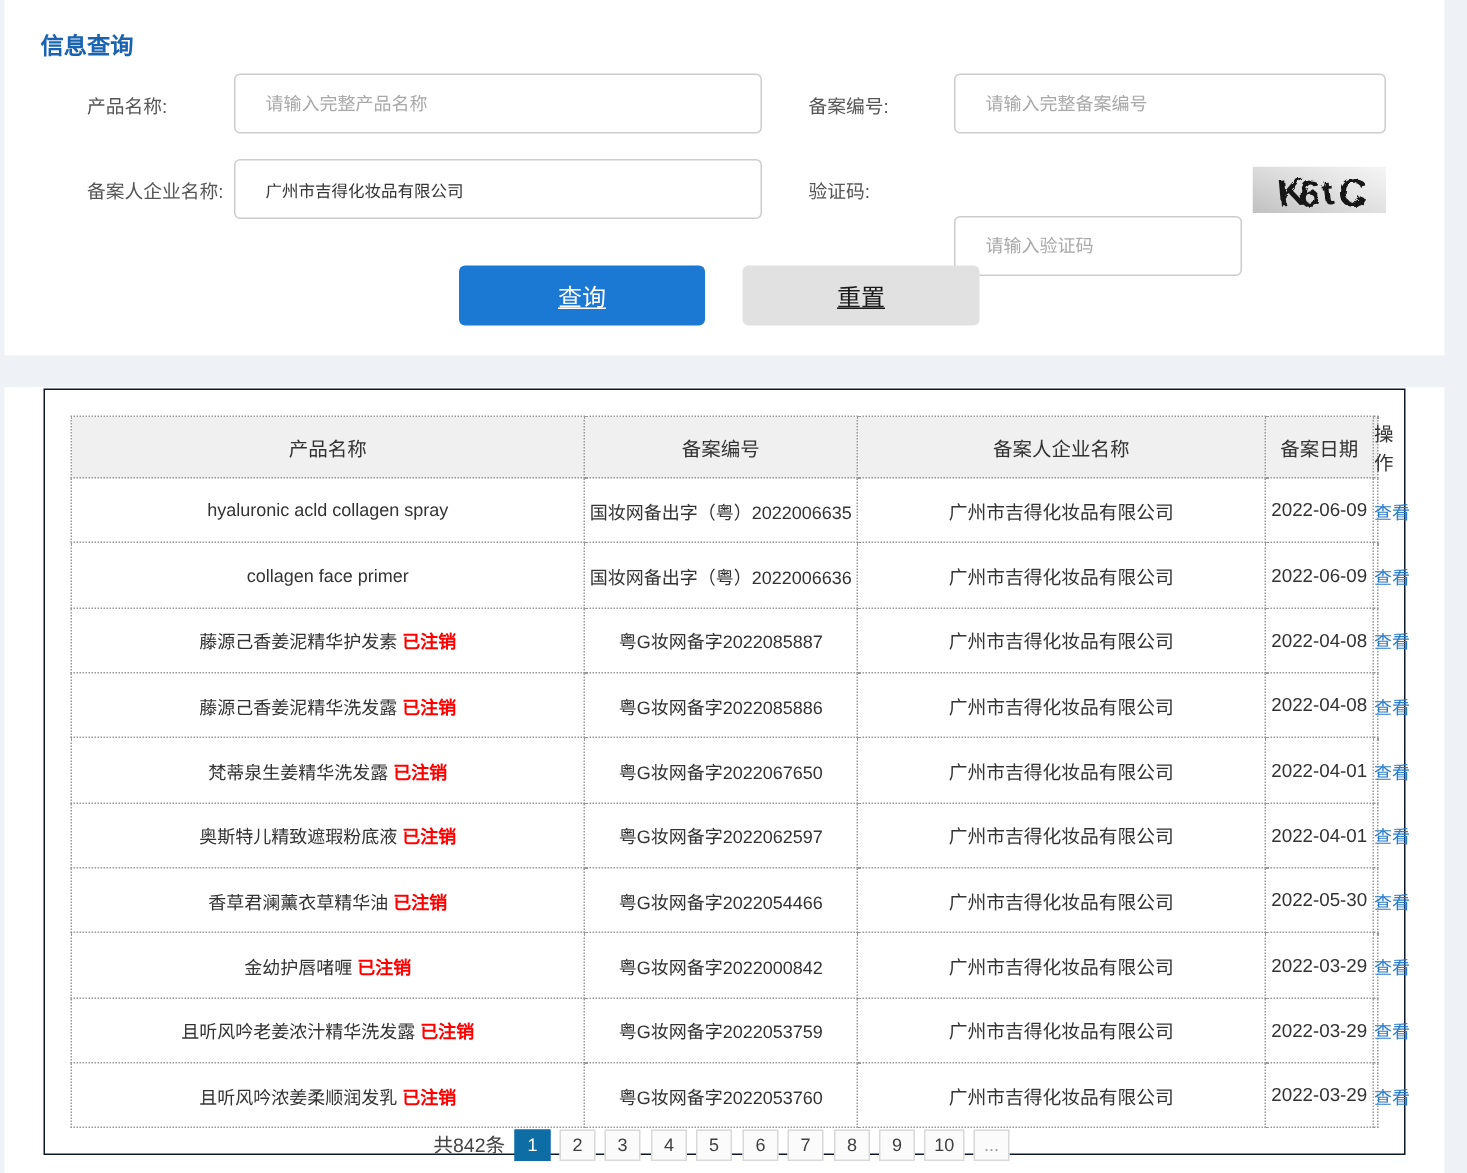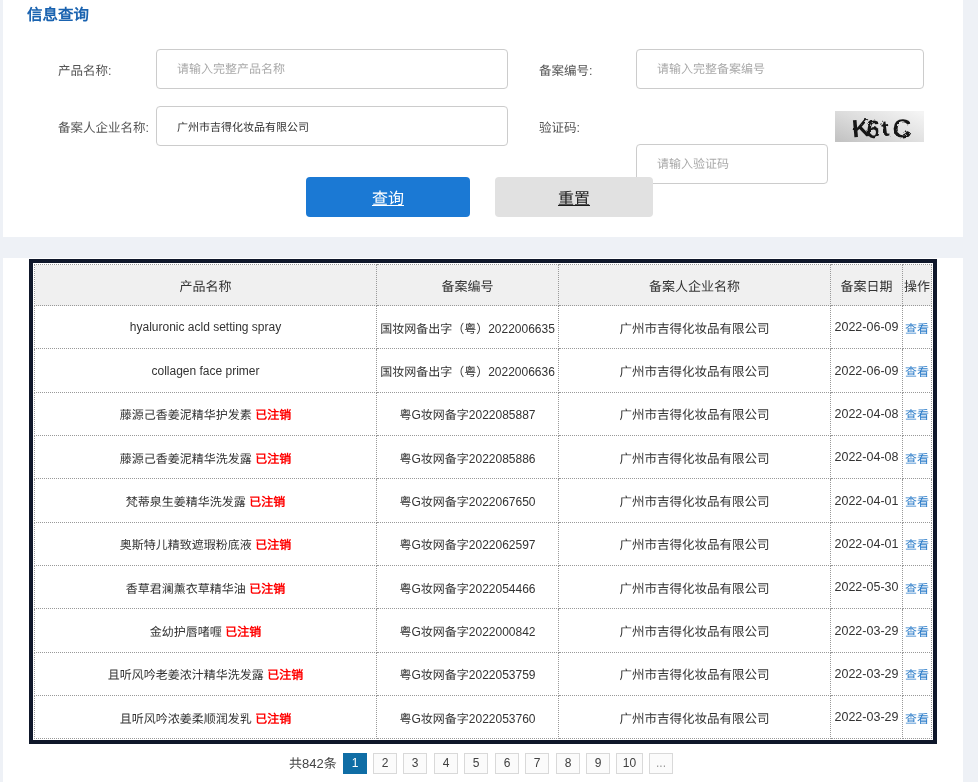--- a/index.html
+++ b/index.html
@@ -2,30 +2,30 @@
 <html lang="zh-CN"><head>
 <meta charset="utf-8">
 <title>信息查询</title>
 <style>
   * { margin:0; padding:0; box-sizing:border-box; }
   html,body { width:978px; height:782px; }
   body { background:#eef1f6; font-family:"Liberation Sans", sans-serif; position:relative; overflow:hidden; }
   .panel { position:absolute; left:3px; width:960px; background:#fff; }
   #panelTop { top:0; height:237px; }
   #panelBot { top:258px; height:524px; }
-  #title { position:absolute; left:27px; top:2px; font-size:15.5px; font-weight:bold; color:#1a63b0; }
+  #title { position:absolute; left:27px; top:18px; font-size:15.5px; font-weight:bold; color:#1a63b0; }
   .lab { position:absolute; font-size:12.5px; color:#555; }
   .ipt { position:absolute; height:40px; border:1px solid #ccc; border-radius:4px; background:#fff; font-size:12px; color:#333; padding-left:20px; font-family:"Liberation Sans", sans-serif; }
   .ipt::placeholder { color:#a9a9a9; opacity:1; }
   .btn { position:absolute; top:177px; height:40px; border:none; border-radius:4px; font-size:16px; cursor:pointer; text-decoration:underline; font-family:"Liberation Sans", sans-serif; }
   #btnQuery { left:306px; width:164px; background:#1b79d4; color:#fff; }
   #btnReset { left:495px; width:158px; background:#e1e1e1; color:#1a1a1a; }
   #capt { position:absolute; left:835px; top:111px; width:89px; height:31px; }
 
-  #tablebox { position:absolute; left:29px; top:259px; width:908px; border:4px solid #0f172a; background:#fff; padding:1px; }
+  #tablebox { position:absolute; left:29px; top:259px; width:908px; border:1px solid #0f172a; background:#fff; padding:17px; }
   table { border-collapse:collapse; table-layout:fixed; width:100%; }
   th { background:#f0f0f0; height:41px; font-weight:400; font-size:13px; color:#333; border:1px dotted #999; }
   td { height:43.35px; text-align:center; font-size:12px; color:#333; border:1px dotted #999; white-space:nowrap; }
   td:first-child { font-size:12px; }
   td:nth-child(3) { font-size:12.5px; }
   td:nth-child(4) { font-size:12.5px; }
   .zx { color:#f00; font-weight:bold; }
   .ck { color:#2b7cc9; }
 
   .pg { position:absolute; top:753px; height:21px; }
@@ -85,21 +85,21 @@
       </colgroup>
       <tbody>
         <tr>
           <th>产品名称</th>
           <th>备案编号</th>
           <th>备案人企业名称</th>
           <th>备案日期</th>
           <th>操作</th>
         </tr>
       <tr>
-          <td>hyaluronic acld setting spray</td>
+          <td>hyaluronic acld collagen spray</td>
           <td>国妆网备出字（粤）2022006635</td>
           <td>广州市吉得化妆品有限公司</td>
           <td>2022-06-09</td>
           <td class="ck">查看</td>
         </tr>
       <tr>
           <td>collagen face primer</td>
           <td>国妆网备出字（粤）2022006636</td>
           <td>广州市吉得化妆品有限公司</td>
           <td>2022-06-09</td>

